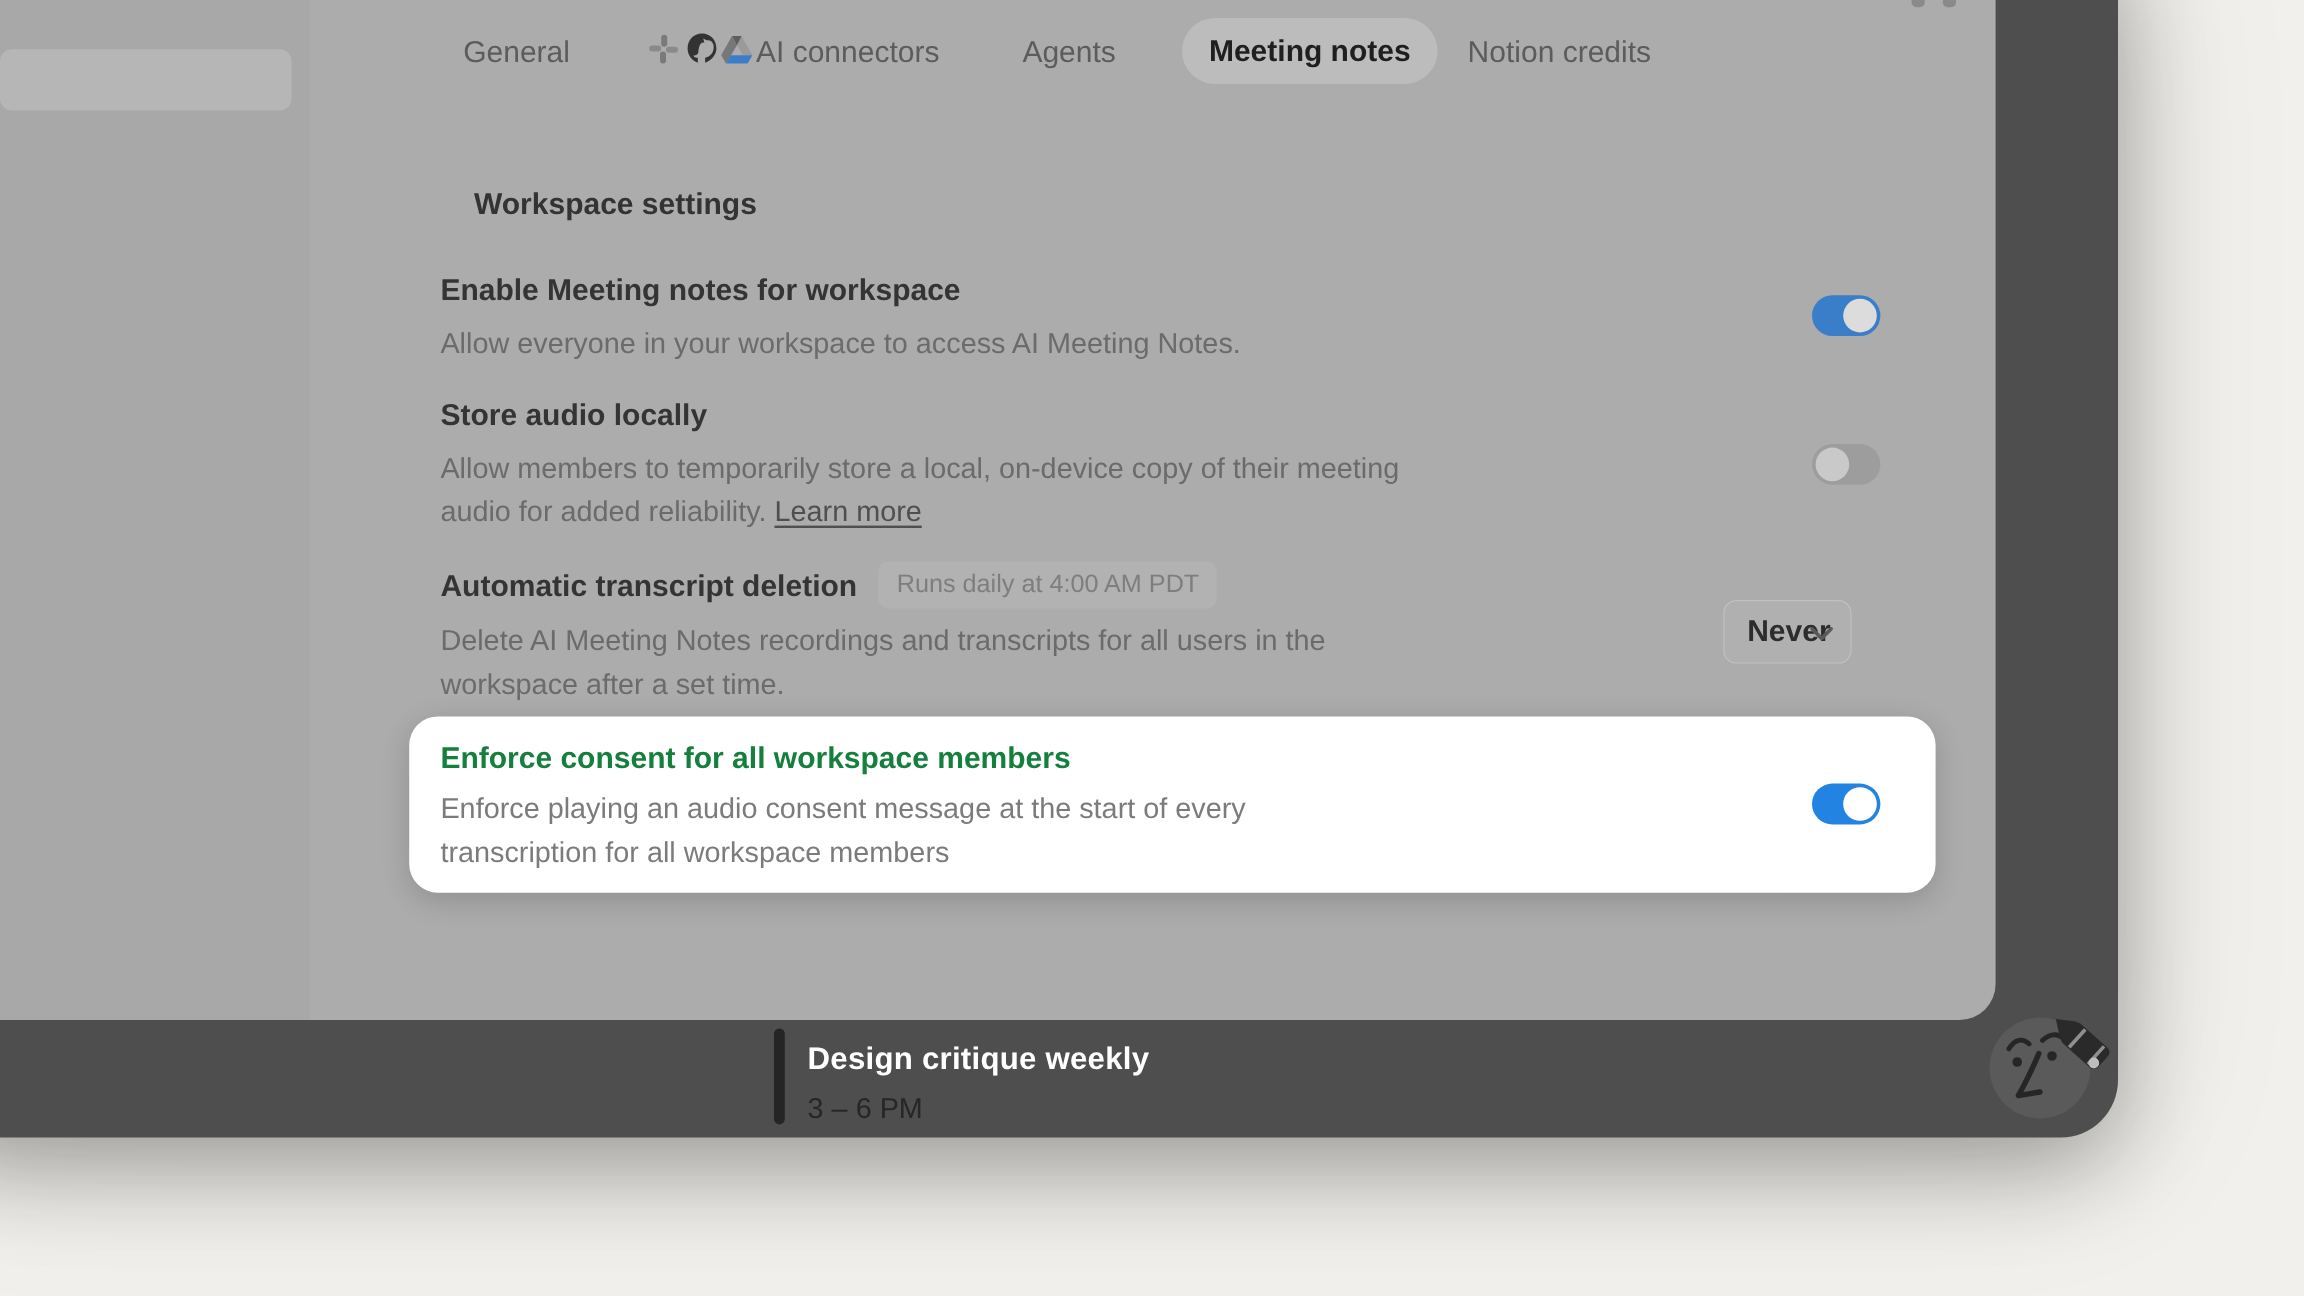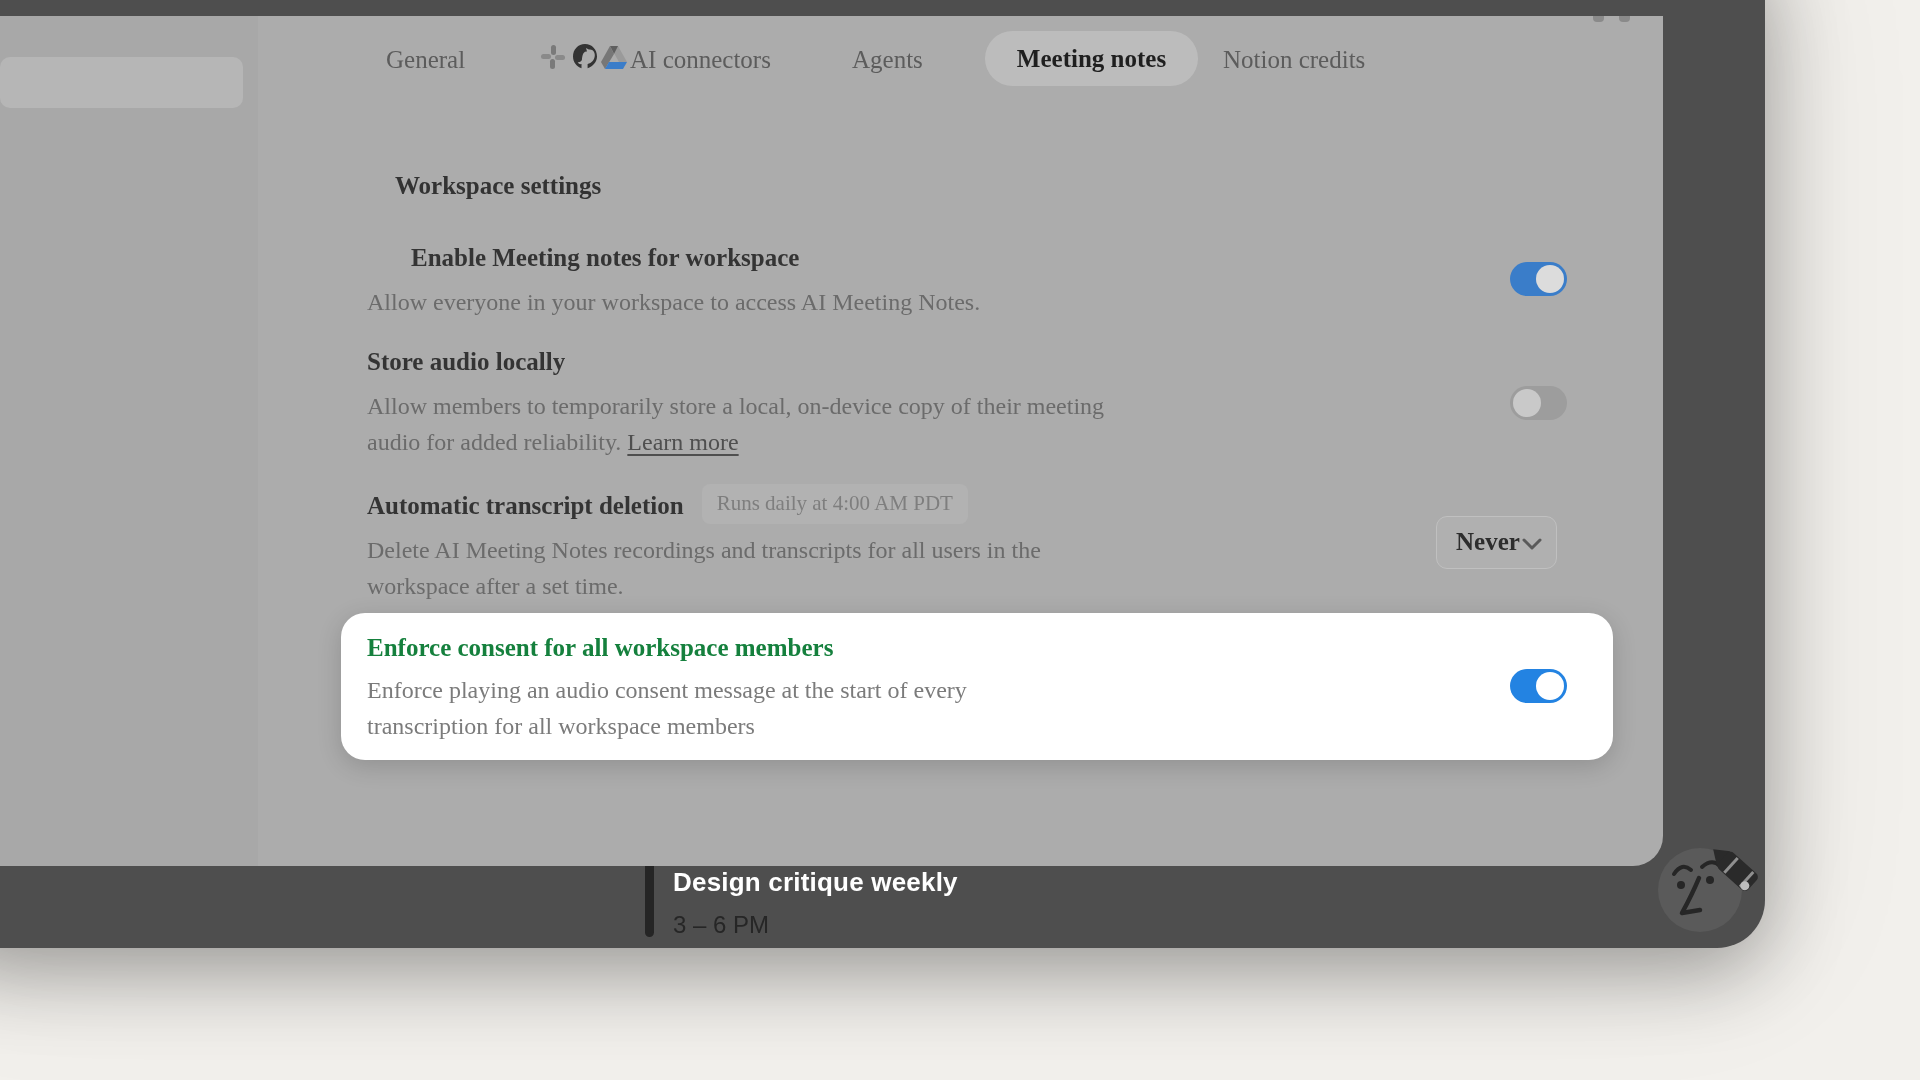--- a/index.html
+++ b/index.html
@@ -23,22 +23,22 @@
   .face-wrap { position:absolute; left:1650px; top:838px; width:116px; height:110px; }
   .face-circle { position:absolute; left:8px; top:10px; width:84px; height:84px; border-radius:50%; background:#5a5a5a; }
   .face-svg { position:absolute; left:0; top:0; }
 
   
   .top-glyph { position:absolute; left:1593px; top:0; width:60px; height:7px; opacity:.55; }
   .top-glyph i { position:absolute; top:0; width:11px; height:6px; background:#6f6f6f; border-radius:0 0 4px 4px; }
   .top-glyph i:nth-child(2){ left:26px; }
 
   
-  .modal { position:absolute; left:0; top:16px; width:1663px; height:850px; background:#acacac;
-           border-radius:0 0 30px 0; overflow:hidden;font-family:Liberation Serif, serif; }
+  .modal { position:absolute; left:0; top:0; width:1663px; height:850px; background:#acacac;
+           border-radius:0 0 30px 0; overflow:hidden; }
   .sidebar { position:absolute; left:0; top:0; width:258px; height:850px; background:#a8a8a8; }
   .sidebar-sel { position:absolute; left:0; top:41px; width:243px; height:51px; background:#b6b6b6; border-radius:10px; }
 
   
   .tab { position:absolute; top:30px; font-size:25px; font-weight:500; color:#5c5c5c; white-space:nowrap; cursor:default; }
   .tab-pill { position:absolute; left:985px; top:15px; width:213px; height:55px; border-radius:28px; background:#bcbcbc; }
   .tab-pill .lbl { position:absolute; left:0; right:0; top:14px; text-align:center; font-size:25px; font-weight:700; color:#1f1f1f; }
   .conn-icons { position:absolute; left:540px; top:28px; width:86px; height:30px; }
   .conn-icons svg { position:absolute; top:0; }
 
@@ -53,21 +53,21 @@
   
   .toggle { position:absolute; left:1510px; width:57px; height:34px; border-radius:17px; cursor:pointer; }
   .toggle .knob { position:absolute; top:3px; width:28px; height:28px; border-radius:50%; }
   .toggle.on  .knob { right:3px; }
   .toggle.off .knob { left:3px; }
   .t-dim-on  { background:#3a7dc9; } .t-dim-on  .knob { background:#dcdcdc; }
   .t-dim-off { background:#9d9d9d; } .t-dim-off .knob { background:#c9c9c9; }
   .t-blue    { background:#2383e2; } .t-blue    .knob { background:#ffffff; }
 
   
-  .select-btn { position:absolute; left:1436px; top:500px; width:121px; height:53px; border-radius:11px;
+  .select-btn { position:absolute; left:1436px; top:500px; width:107px; height:53px; border-radius:11px;
                 background:#b0b0b0; border:1.5px solid #c0c0c0; cursor:pointer; }
   .select-btn .lbl { position:absolute; left:19px; top:11px; font-size:25px; font-weight:600; color:#2d2d2d; }
   .select-btn svg { position:absolute; right:14px; top:21px; }
 
   
   .spotlight { position:absolute; left:341px; top:597px; width:1272px; height:147px; border-radius:24px;
                background:#ffffff; box-shadow:0 6px 24px rgba(0,0,0,.16); }
   .spot-title { position:absolute; left:26px; top:21px; font-size:25px; font-weight:700; color:#15803d; white-space:nowrap; }
   .spot-desc  { position:absolute; left:26px; font-size:24px; font-weight:400; color:#7b7b7b; white-space:nowrap; }
   .spot-toggle { position:absolute; left:1169px; top:56px; width:57px; height:34px; border-radius:17px; cursor:pointer; }
@@ -137,21 +137,21 @@
         <div class="tab" style="left:852px;">Agents</div>
 
         <div class="tab-pill">
           <div class="lbl">Meeting notes</div>
         </div>
 
         <div class="tab" style="left:1223px;">Notion credits</div>
 
         <div class="heading">Workspace settings</div>
 
-        <div class="row-title" style="top:228px;margin-left:44px;">Enable Meeting notes for workspace</div>
+        <div class="row-title" style="top:228px;">Enable Meeting notes for workspace</div>
         <div class="row-desc" style="top:273px;">Allow everyone in your workspace to access AI Meeting Notes.</div>
         <div class="toggle on t-dim-on" style="top:246px;">
             <div class="knob"></div>
           </div>
 
         <div class="row-title" style="top:332px;">Store audio locally</div>
         <div class="row-desc" style="top:377px;">Allow members to temporarily store a local, on-device copy of their meeting</div>
         <div class="row-desc" style="top:413px;"><span>audio for added reliability.</span> <span class="learn-link">Learn more</span></div>
         <div class="toggle off t-dim-off" style="top:370px;">
             <div class="knob"></div>

